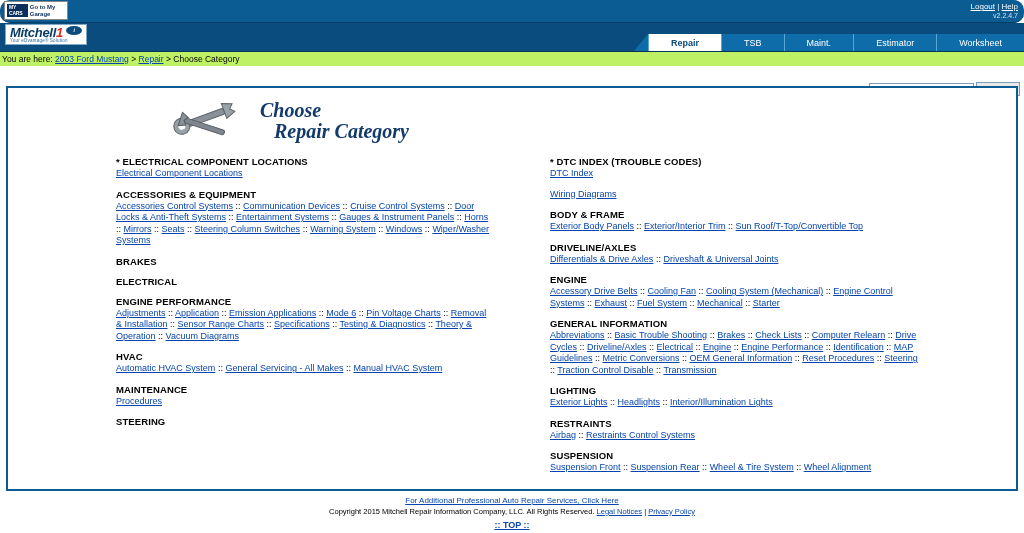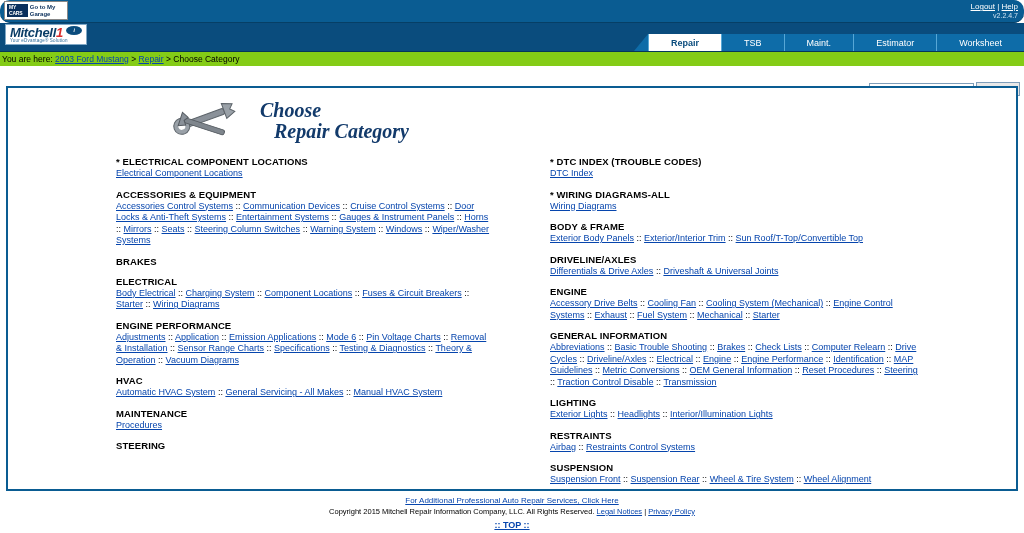--- a/index.html
+++ b/index.html
@@ -138,21 +138,21 @@
   .navtab:first-of-type { border-left: none; }
   .navtab.active {
     background: #ffffff;
     color: #0a4c7d;
     font-weight: bold;
   }
 
   
   .crumbrow {
     height: 14px;
-    background: #84cc16;
+    background: #bef264;
     font-size: 8.5px;
     color: #000;
     padding: 2px 0 0 2px;
     box-sizing: border-box;
   }
   .crumbrow a {
     color: #0645ad;
     text-decoration: underline;
   }
   .crumb-label { color: #000; }
@@ -342,21 +342,20 @@
         </div>
         <div class="grp">
           <div class="grp-title">ACCESSORIES &amp; EQUIPMENT</div>
           <div class="grp-links"><a href="#">Accessories Control Systems</a><span class="sep"> :: </span><a href="#">Communication Devices</a><span class="sep"> :: </span><a href="#">Cruise Control Systems</a><span class="sep"> :: </span><a href="#">Door Locks &amp; Anti-Theft Systems</a><span class="sep"> :: </span><a href="#">Entertainment Systems</a><span class="sep"> :: </span><a href="#">Gauges &amp; Instrument Panels</a><span class="sep"> :: </span><a href="#">Horns</a><span class="sep"> :: </span><a href="#">Mirrors</a><span class="sep"> :: </span><a href="#">Seats</a><span class="sep"> :: </span><a href="#">Steering Column Switches</a><span class="sep"> :: </span><a href="#">Warning System</a><span class="sep"> :: </span><a href="#">Windows</a><span class="sep"> :: </span><a href="#">Wiper/Washer Systems</a></div>
         </div>
         <div class="grp">
           <div class="grp-title">BRAKES</div>
         </div>
         <div class="grp">
           <div class="grp-title">ELECTRICAL</div>
-          <div class="grp-links"><a href="#">Body Electrical</a><span class="sep"> :: </span><a href="#">Charging System</a><span class="sep"> :: </span><a href="#">Component Locations</a><span class="sep"> :: </span><a href="#">Fuses &amp; Circuit Breakers</a><span class="sep"> :: </span><a href="#">Starter</a><span class="sep"> :: </span><a href="#">Wiring Diagrams</a></div>
         </div>
         <div class="grp">
           <div class="grp-title">ENGINE PERFORMANCE</div>
           <div class="grp-links"><a href="#">Adjustments</a><span class="sep"> :: </span><a href="#">Application</a><span class="sep"> :: </span><a href="#">Emission Applications</a><span class="sep"> :: </span><a href="#">Mode 6</a><span class="sep"> :: </span><a href="#">Pin Voltage Charts</a><span class="sep"> :: </span><a href="#">Removal &amp; Installation</a><span class="sep"> :: </span><a href="#">Sensor Range Charts</a><span class="sep"> :: </span><a href="#">Specifications</a><span class="sep"> :: </span><a href="#">Testing &amp; Diagnostics</a><span class="sep"> :: </span><a href="#">Theory &amp; Operation</a><span class="sep"> :: </span><a href="#">Vacuum Diagrams</a></div>
         </div>
         <div class="grp">
           <div class="grp-title">HVAC</div>
           <div class="grp-links"><a href="#">Automatic HVAC System</a><span class="sep"> :: </span><a href="#">General Servicing - All Makes</a><span class="sep"> :: </span><a href="#">Manual HVAC System</a></div>
         </div>
         <div class="grp">
@@ -366,21 +365,20 @@
         <div class="grp">
           <div class="grp-title">STEERING</div>
         </div>
       </div>
     <div class="col right" id="right-col">
         <div class="grp">
           <div class="grp-title">* DTC INDEX (TROUBLE CODES)</div>
           <div class="grp-links"><a href="#">DTC Index</a></div>
         </div>
         <div class="grp">
-          <div class="grp-title">* WIRING DIAGRAMS-ALL</div>
           <div class="grp-links"><a href="#">Wiring Diagrams</a></div>
         </div>
         <div class="grp">
           <div class="grp-title">BODY &amp; FRAME</div>
           <div class="grp-links"><a href="#">Exterior Body Panels</a><span class="sep"> :: </span><a href="#">Exterior/Interior Trim</a><span class="sep"> :: </span><a href="#">Sun Roof/T-Top/Convertible Top</a></div>
         </div>
         <div class="grp">
           <div class="grp-title">DRIVELINE/AXLES</div>
           <div class="grp-links"><a href="#">Differentials &amp; Drive Axles</a><span class="sep"> :: </span><a href="#">Driveshaft &amp; Universal Joints</a></div>
         </div>

